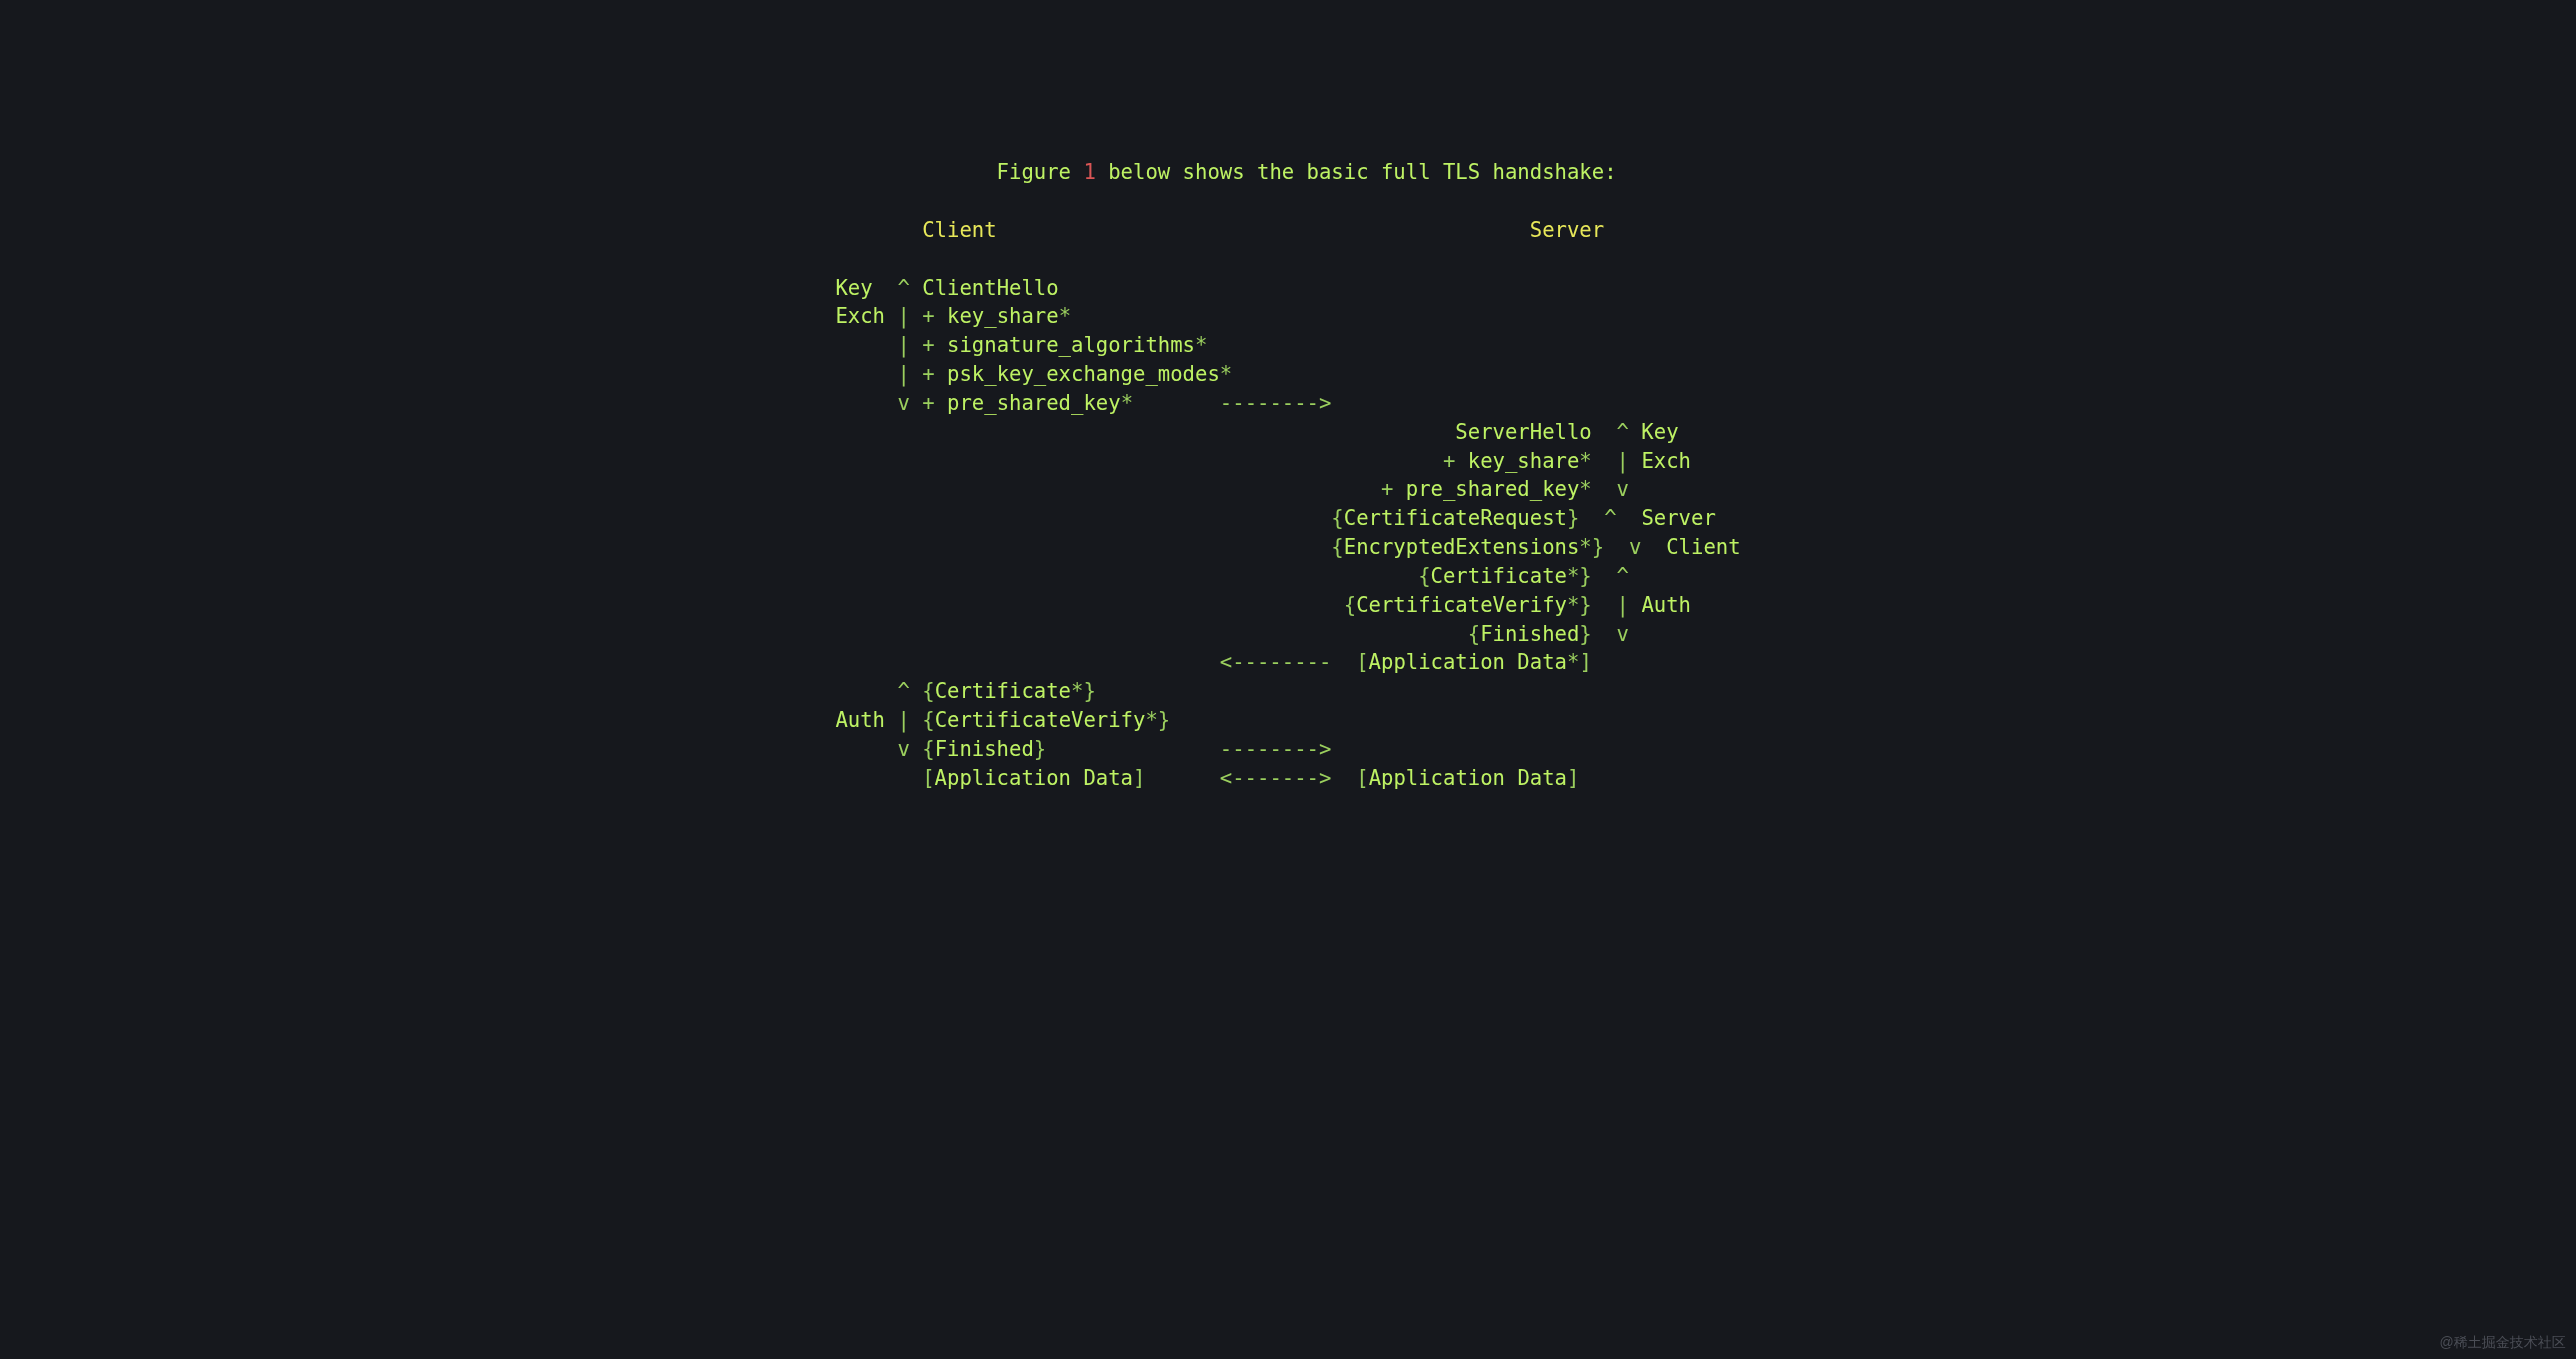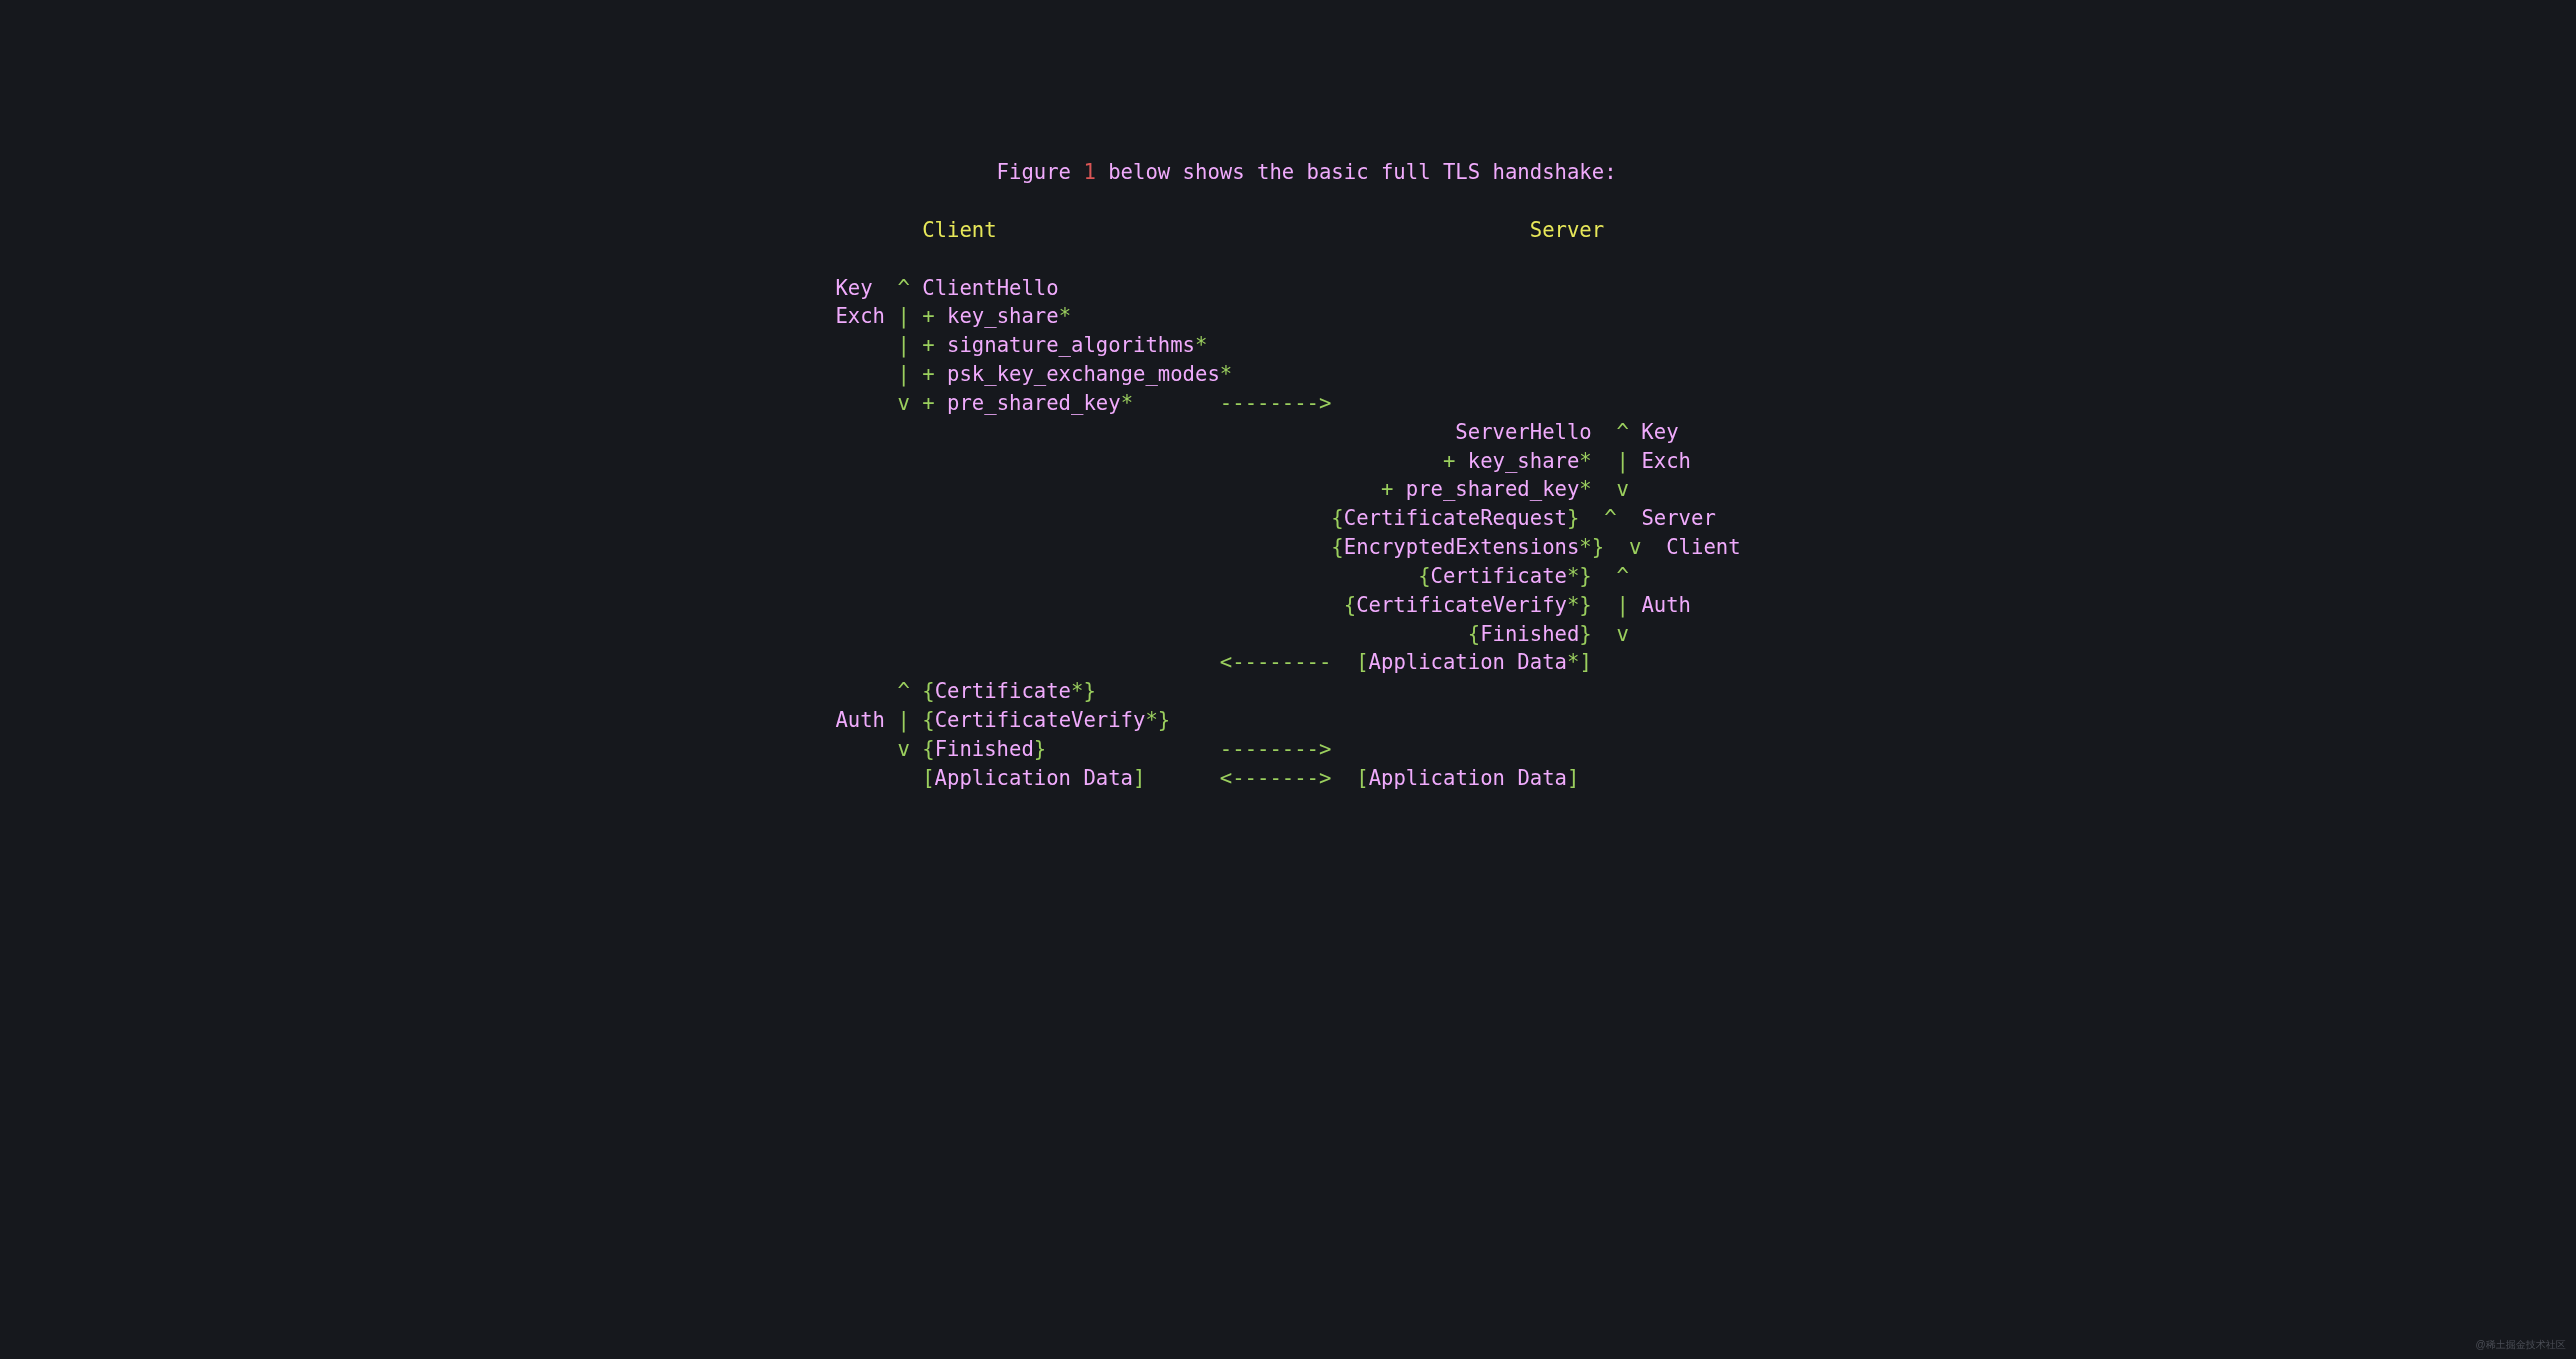--- a/index.html
+++ b/index.html
@@ -6,29 +6,29 @@
   body {
     background: #16181d;
     font-family: "SF Mono", "Monaco", "Menlo", "Consolas", "DejaVu Sans Mono", monospace;
     font-size: 20.6px;
     line-height: 1.4;
     padding: 43px 0 17px 0;
     white-space: pre;
     color: #5e9cc5;
   }
   .container { display: block; margin: 0 auto; width: fit-content; }
-  .blue   { color: #f0abfc; }
+  .blue   { color: #bef264; }
   .yellow { color: #e7e759; text-align: center; }
   .green  { color: #9bcf5e; }
   .red    { color: #d95555; }
   .watermark {
     position: fixed;
     bottom: 6.9px;
     right: 10.3px;
-    font-size: 10px;
+    font-size: 14px;
     color: #4a4d55;
     font-family: sans-serif;
     white-space: nowrap;
     margin-left: 48px;
   }
 </style>
 </head>
 <body>
 
 

